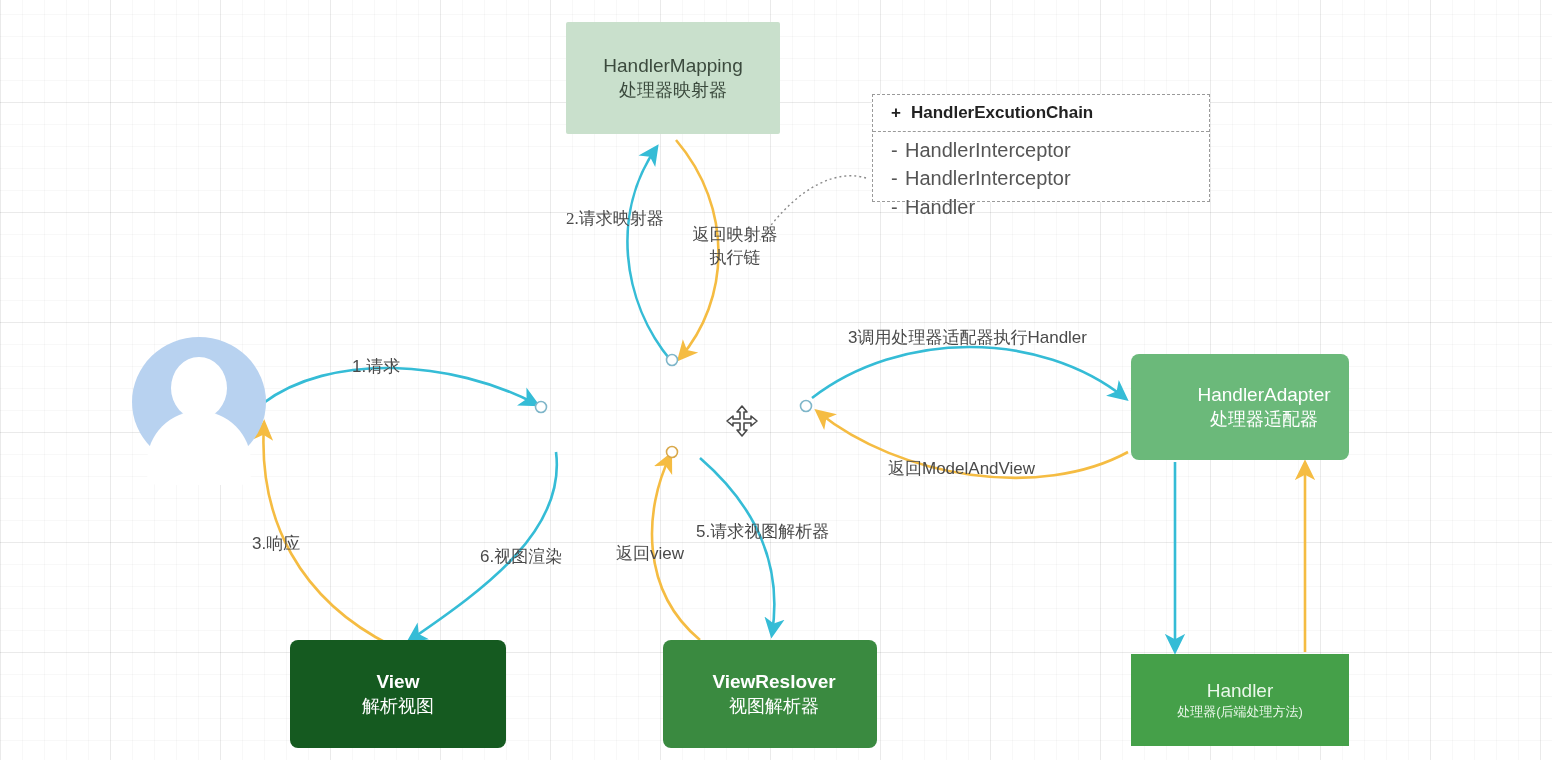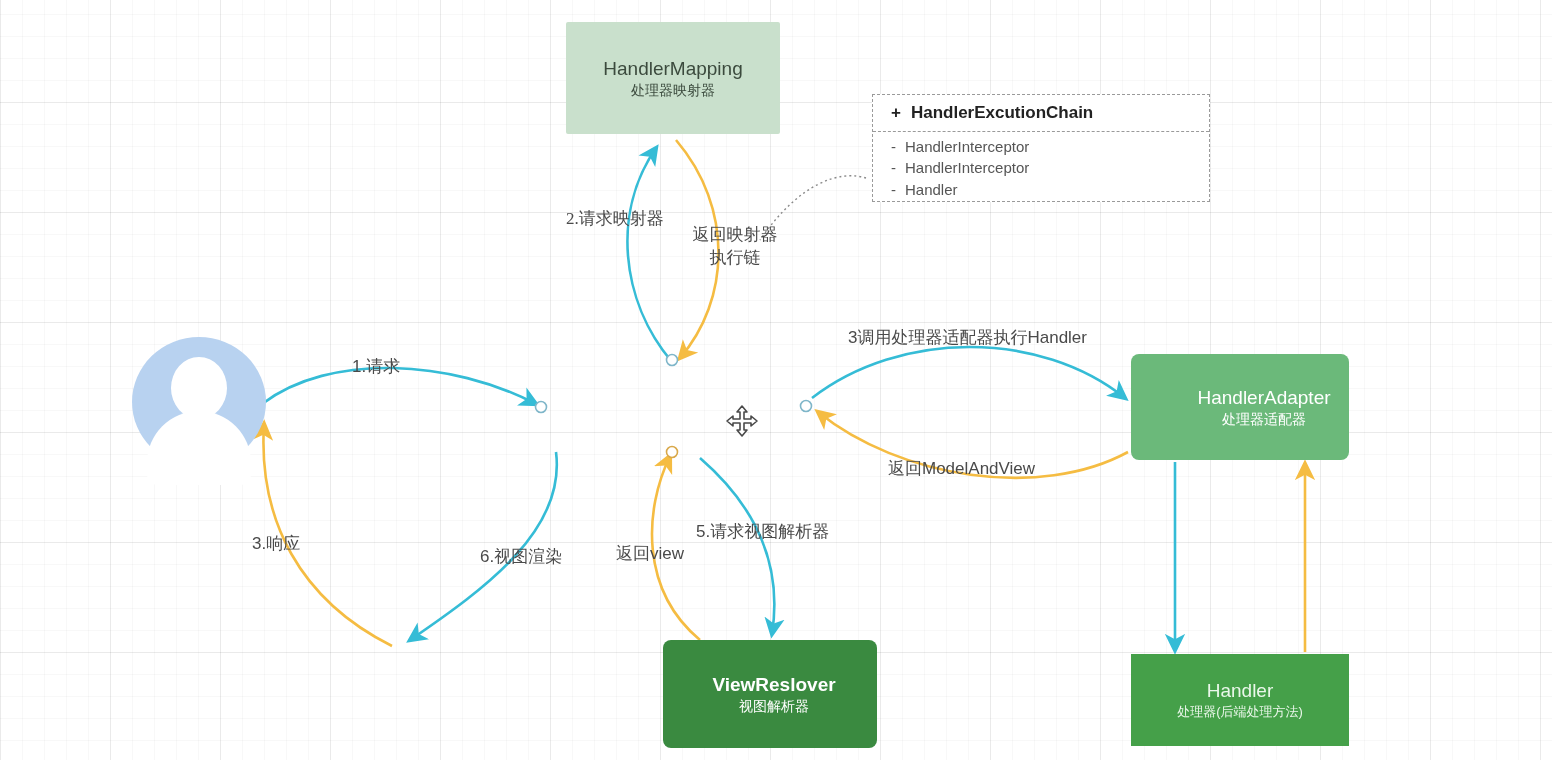--- a/index.html
+++ b/index.html
@@ -26,21 +26,21 @@
   
   .node{
     position:absolute;
     display:flex;flex-direction:column;
     align-items:center;justify-content:center;
     text-align:center;
     line-height:1.3;
     box-sizing:border-box;
   }
   .node .t1{font-size:19px;}
-  .node .t2{font-size:14px;}
+  .node .t2{font-size:18px;}
 
   .n-mapping{
     left:566px;top:22px;width:214px;height:112px;
     background:#c9e0cc;border-radius:2px;color:#3b4a3d;
   }
   .n-dispatcher{
     left:542px;top:368px;width:262px;height:82px;
     background:#f9c9cc;border-radius:4px;color:#5c3a40;
   }
   .n-adapter{
@@ -84,21 +84,21 @@
     position:absolute;left:872px;top:94px;width:338px;height:108px;
     border:1px dashed #9a9a9a;background:#ffffff;box-sizing:border-box;
   }
   .legend .lg-head{
     height:36px;display:flex;align-items:center;padding-left:18px;
     border-bottom:1px dashed #9a9a9a;
     font-size:17px;font-weight:bold;color:#222;
   }
   .legend .lg-head .plus{margin-right:10px;}
   .legend .lg-body{padding:4px 0 0 18px;}
-  .legend .lg-item{font-size:15px;color:#555;line-height:1.42;}
+  .legend .lg-item{font-size:20px;color:#555;line-height:1.42;}
   .legend .lg-item .dash{display:inline-block;width:14px;}
 
   
   .lbl{
     position:absolute;font-size:17px;color:#4a4a4a;white-space:nowrap;
     line-height:1.35;
   }
   .lbl.two{text-align:center;white-space:normal;}
 
   .l-req       {left:352px;top:356px;}
@@ -176,20 +176,24 @@
   <div class="node n-adapter">
     <div class="t1">HandlerAdapter</div>
     <div class="t2">处理器适配器</div>
   </div>
 
   <div class="node n-handler">
     <div class="t1">Handler</div>
     <div class="t2">处理器(后端处理方法)</div>
   </div>
 
+  <div class="node n-view">
+    <div class="t1">View</div>
+    <div class="t2">解析视图</div>
+  </div>
 
   <div class="node n-resolver">
     <div class="t1">ViewReslover</div>
     <div class="t2">视图解析器</div>
   </div>
 
   <div class="legend">
     <div class="lg-head">
       <span class="plus">+</span>
       <span>HandlerExcutionChain</span>

